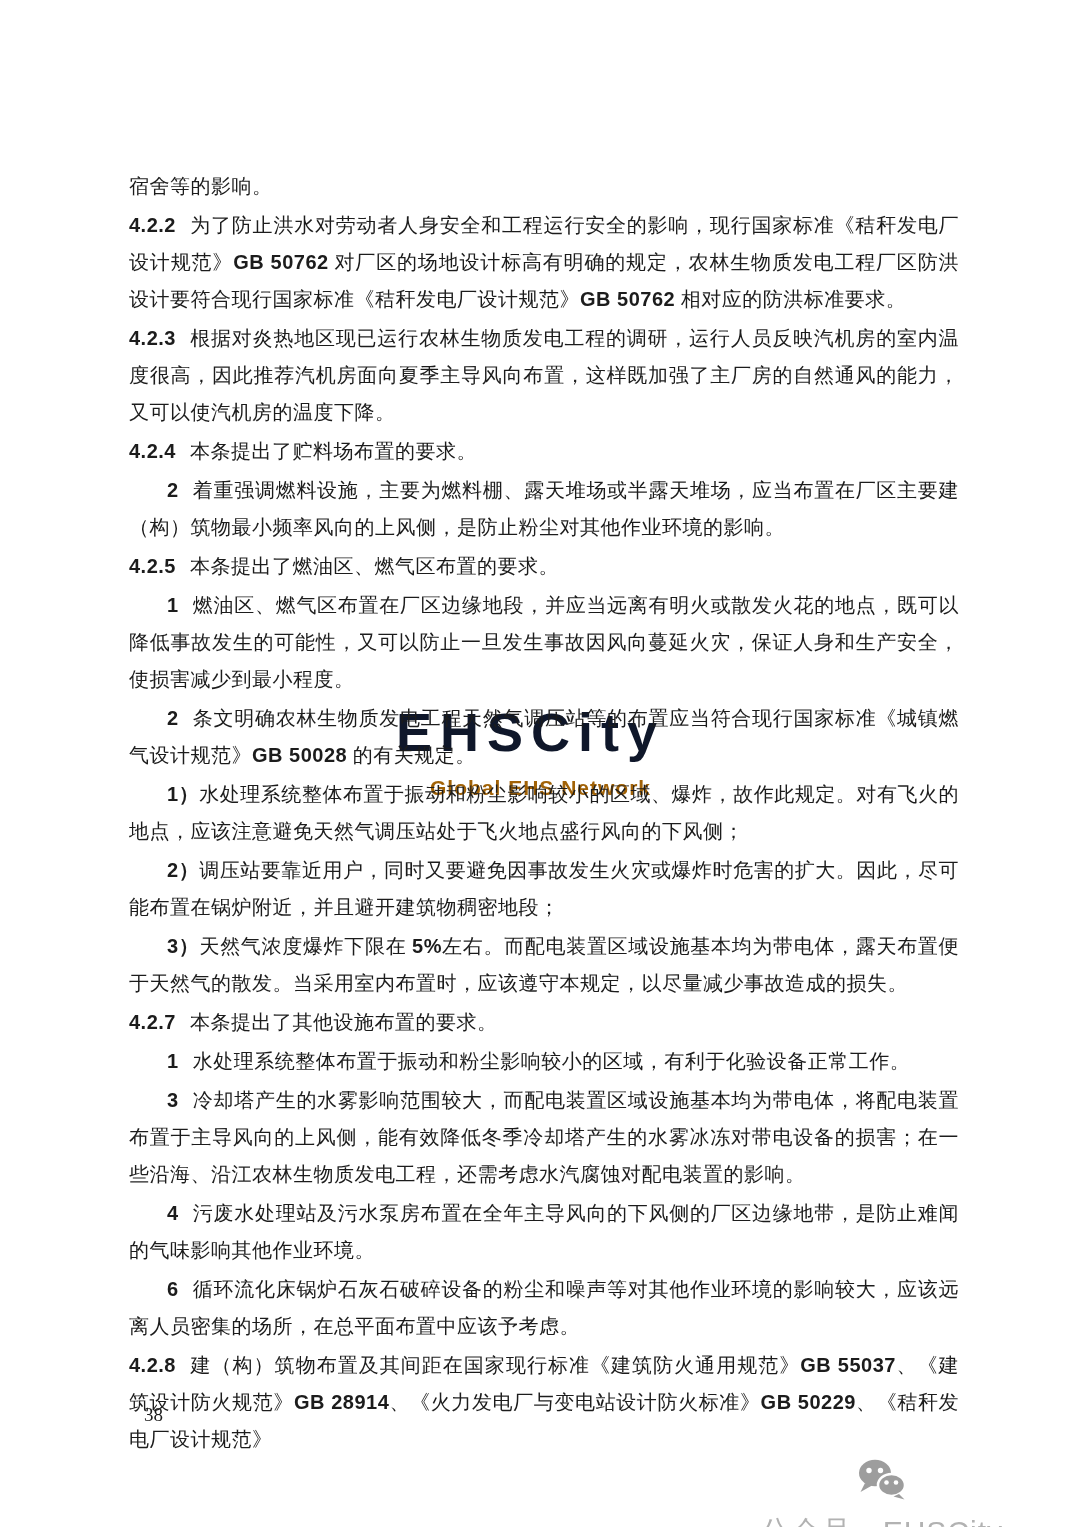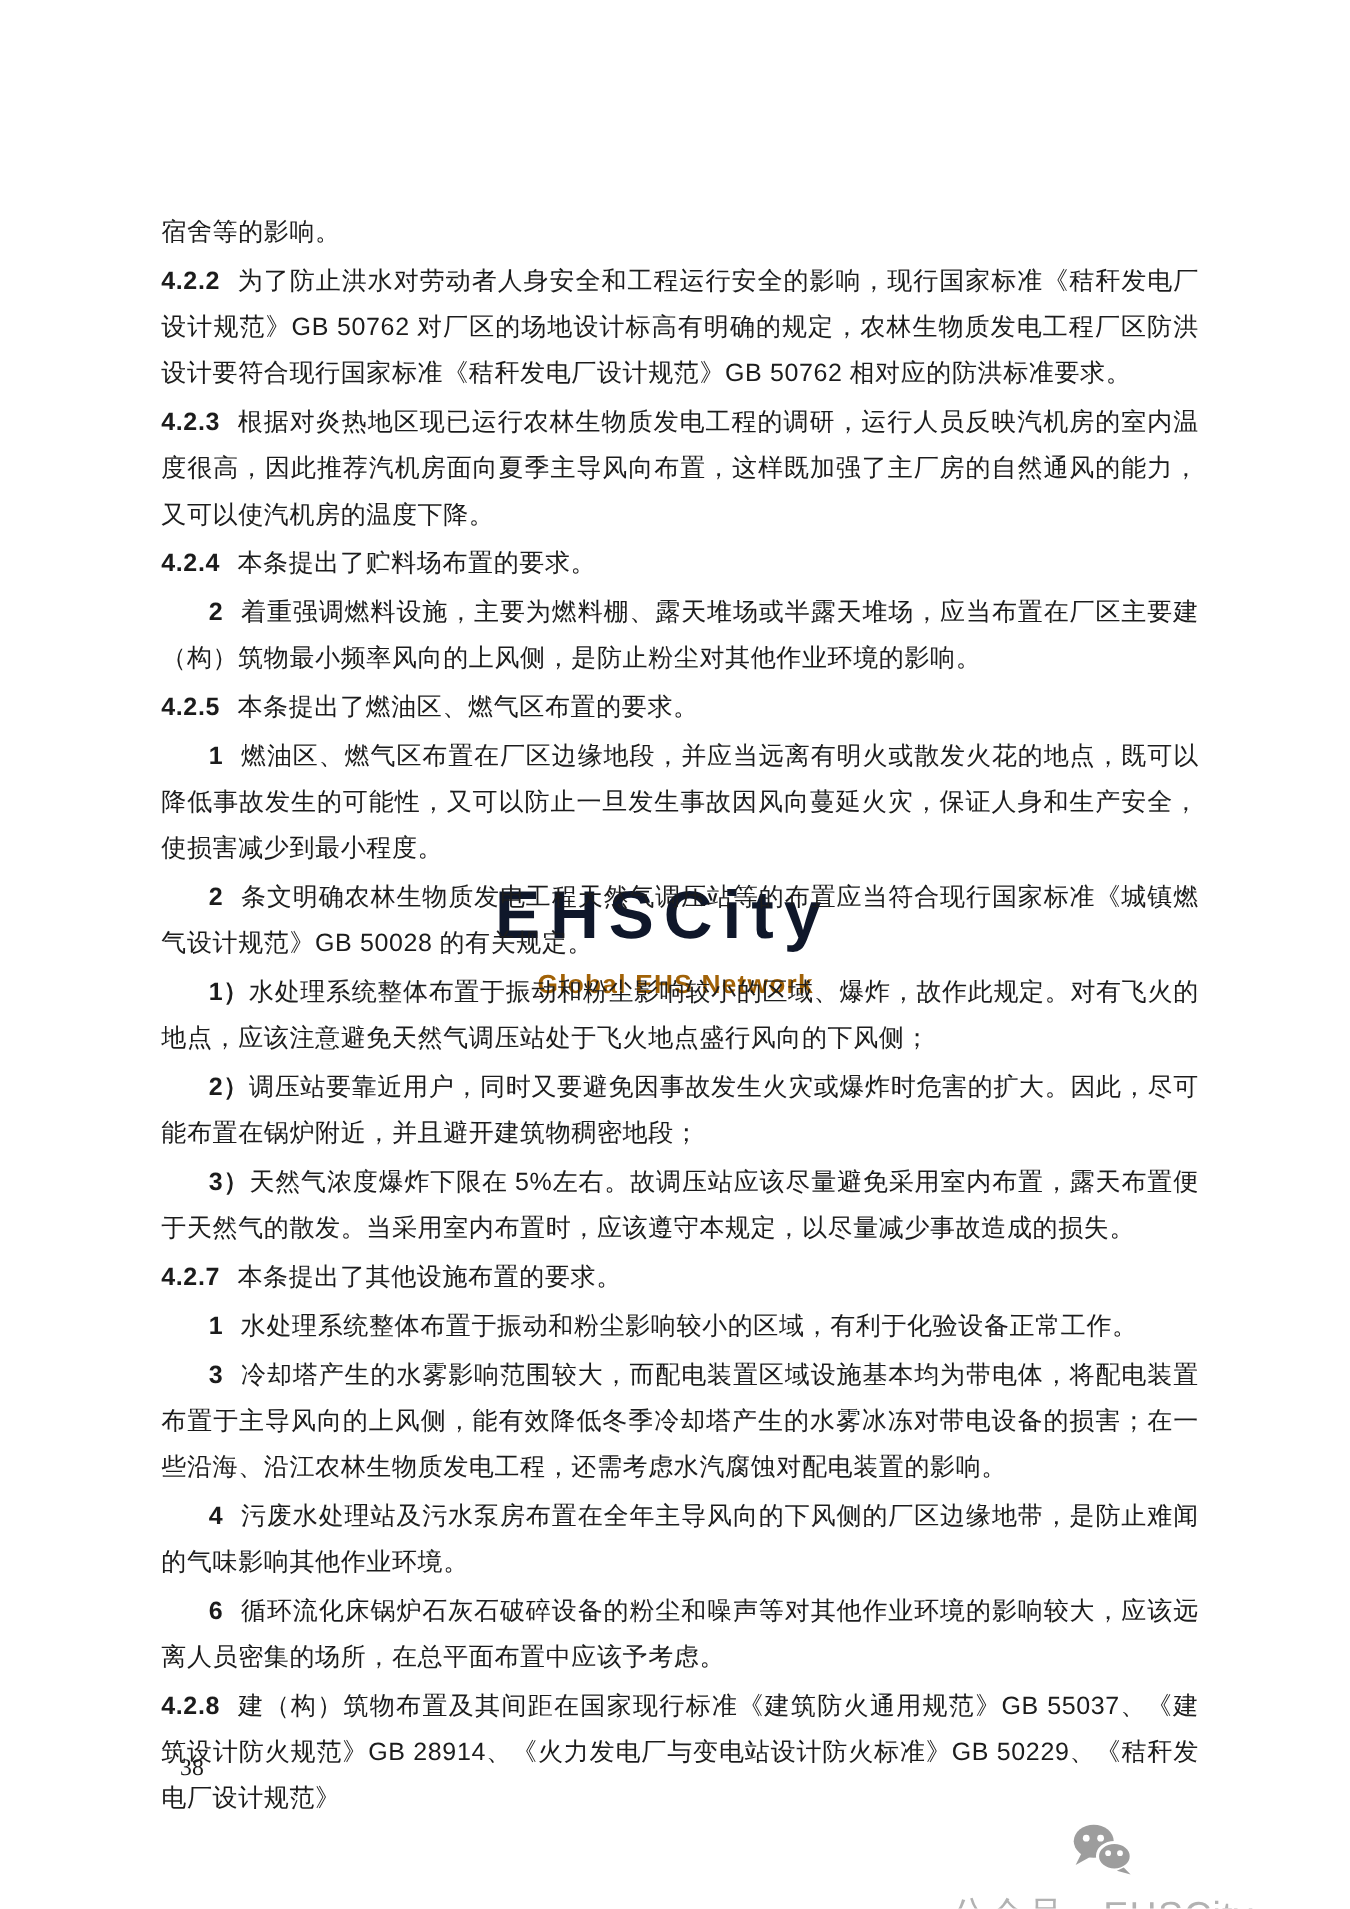--- a/index.html
+++ b/index.html
@@ -29,21 +29,21 @@
   }
   .doc-body p.item, .doc-body p.subitem { text-indent: 38px; }
   .num {
     font-family: "Liberation Sans", "DejaVu Sans", sans-serif;
     font-weight: bold;
     margin-right: 14px;
   }
   p.subitem .num { margin-right: 0; }
   .latin {
     font-family: "Liberation Sans", "DejaVu Sans", sans-serif;
-    font-weight: normal;
+    font-weight: bold;
   }
   .watermark-title {
     position: absolute;
     left: 396px;
     top: 702px;
     z-index: 1;
     font-family: "Liberation Sans", "DejaVu Sans", sans-serif;
     font-weight: bold;
     font-size: 54px;
     letter-spacing: 8px;
@@ -96,21 +96,21 @@
       <p class="plain"><span>宿舍等的影响。</span></p>
       <p class="section"><span class="num">4.2.2</span><span>为了防止洪水对劳动者人身安全和工程运行安全的影响，现行国家标准《秸秆发电厂设计规范》</span><span class="latin">GB 50762</span><span> 对厂区的场地设计标高有明确的规定，农林生物质发电工程厂区防洪设计要符合现行国家标准《秸秆发电厂设计规范》</span><span class="latin">GB 50762</span><span> 相对应的防洪标准要求。</span></p>
       <p class="section"><span class="num">4.2.3</span><span>根据对炎热地区现已运行农林生物质发电工程的调研，运行人员反映汽机房的室内温度很高，因此推荐汽机房面向夏季主导风向布置，这样既加强了主厂房的自然通风的能力，又可以使汽机房的温度下降。</span></p>
       <p class="section"><span class="num">4.2.4</span><span>本条提出了贮料场布置的要求。</span></p>
       <p class="item"><span class="num">2</span><span>着重强调燃料设施，主要为燃料棚、露天堆场或半露天堆场，应当布置在厂区主要建（构）筑物最小频率风向的上风侧，是防止粉尘对其他作业环境的影响。</span></p>
       <p class="section"><span class="num">4.2.5</span><span>本条提出了燃油区、燃气区布置的要求。</span></p>
       <p class="item"><span class="num">1</span><span>燃油区、燃气区布置在厂区边缘地段，并应当远离有明火或散发火花的地点，既可以降低事故发生的可能性，又可以防止一旦发生事故因风向蔓延火灾，保证人身和生产安全，使损害减少到最小程度。</span></p>
       <p class="item"><span class="num">2</span><span>条文明确农林生物质发电工程天然气调压站等的布置应当符合现行国家标准《城镇燃气设计规范》</span><span class="latin">GB 50028</span><span> 的有关规定。</span></p>
       <p class="subitem"><span class="num">1）</span><span>水处理系统整体布置于振动和粉尘影响较小的区域、爆炸，故作此规定。对有飞火的地点，应该注意避免天然气调压站处于飞火地点盛行风向的下风侧；</span></p>
       <p class="subitem"><span class="num">2）</span><span>调压站要靠近用户，同时又要避免因事故发生火灾或爆炸时危害的扩大。因此，尽可能布置在锅炉附近，并且避开建筑物稠密地段；</span></p>
-      <p class="subitem"><span class="num">3）</span><span>天然气浓度爆炸下限在 </span><span class="latin">5%</span><span>左右。故调压站应该尽量避免采用室内布置，露天布置便于天然气的散发。当采用室内布置时，应该遵守本规定，以尽量减少事故造成的损失。</span></p>
+      <p class="subitem"><span class="num">3）</span><span>天然气浓度爆炸下限在 </span><span class="latin">5%</span><span>左右。而配电装置区域设施基本均为带电体，露天布置便于天然气的散发。当采用室内布置时，应该遵守本规定，以尽量减少事故造成的损失。</span></p>
       <p class="section"><span class="num">4.2.7</span><span>本条提出了其他设施布置的要求。</span></p>
       <p class="item"><span class="num">1</span><span>水处理系统整体布置于振动和粉尘影响较小的区域，有利于化验设备正常工作。</span></p>
       <p class="item"><span class="num">3</span><span>冷却塔产生的水雾影响范围较大，而配电装置区域设施基本均为带电体，将配电装置布置于主导风向的上风侧，能有效降低冬季冷却塔产生的水雾冰冻对带电设备的损害；在一些沿海、沿江农林生物质发电工程，还需考虑水汽腐蚀对配电装置的影响。</span></p>
       <p class="item"><span class="num">4</span><span>污废水处理站及污水泵房布置在全年主导风向的下风侧的厂区边缘地带，是防止难闻的气味影响其他作业环境。</span></p>
       <p class="item"><span class="num">6</span><span>循环流化床锅炉石灰石破碎设备的粉尘和噪声等对其他作业环境的影响较大，应该远离人员密集的场所，在总平面布置中应该予考虑。</span></p>
       <p class="section"><span class="num">4.2.8</span><span>建（构）筑物布置及其间距在国家现行标准《建筑防火通用规范》</span><span class="latin">GB 55037</span><span>、《建筑设计防火规范》</span><span class="latin">GB 28914</span><span>、《火力发电厂与变电站设计防火标准》</span><span class="latin">GB 50229</span><span>、《秸秆发电厂设计规范》</span></p>
     </div>
 
   <div class="page-number">38</div>
 

